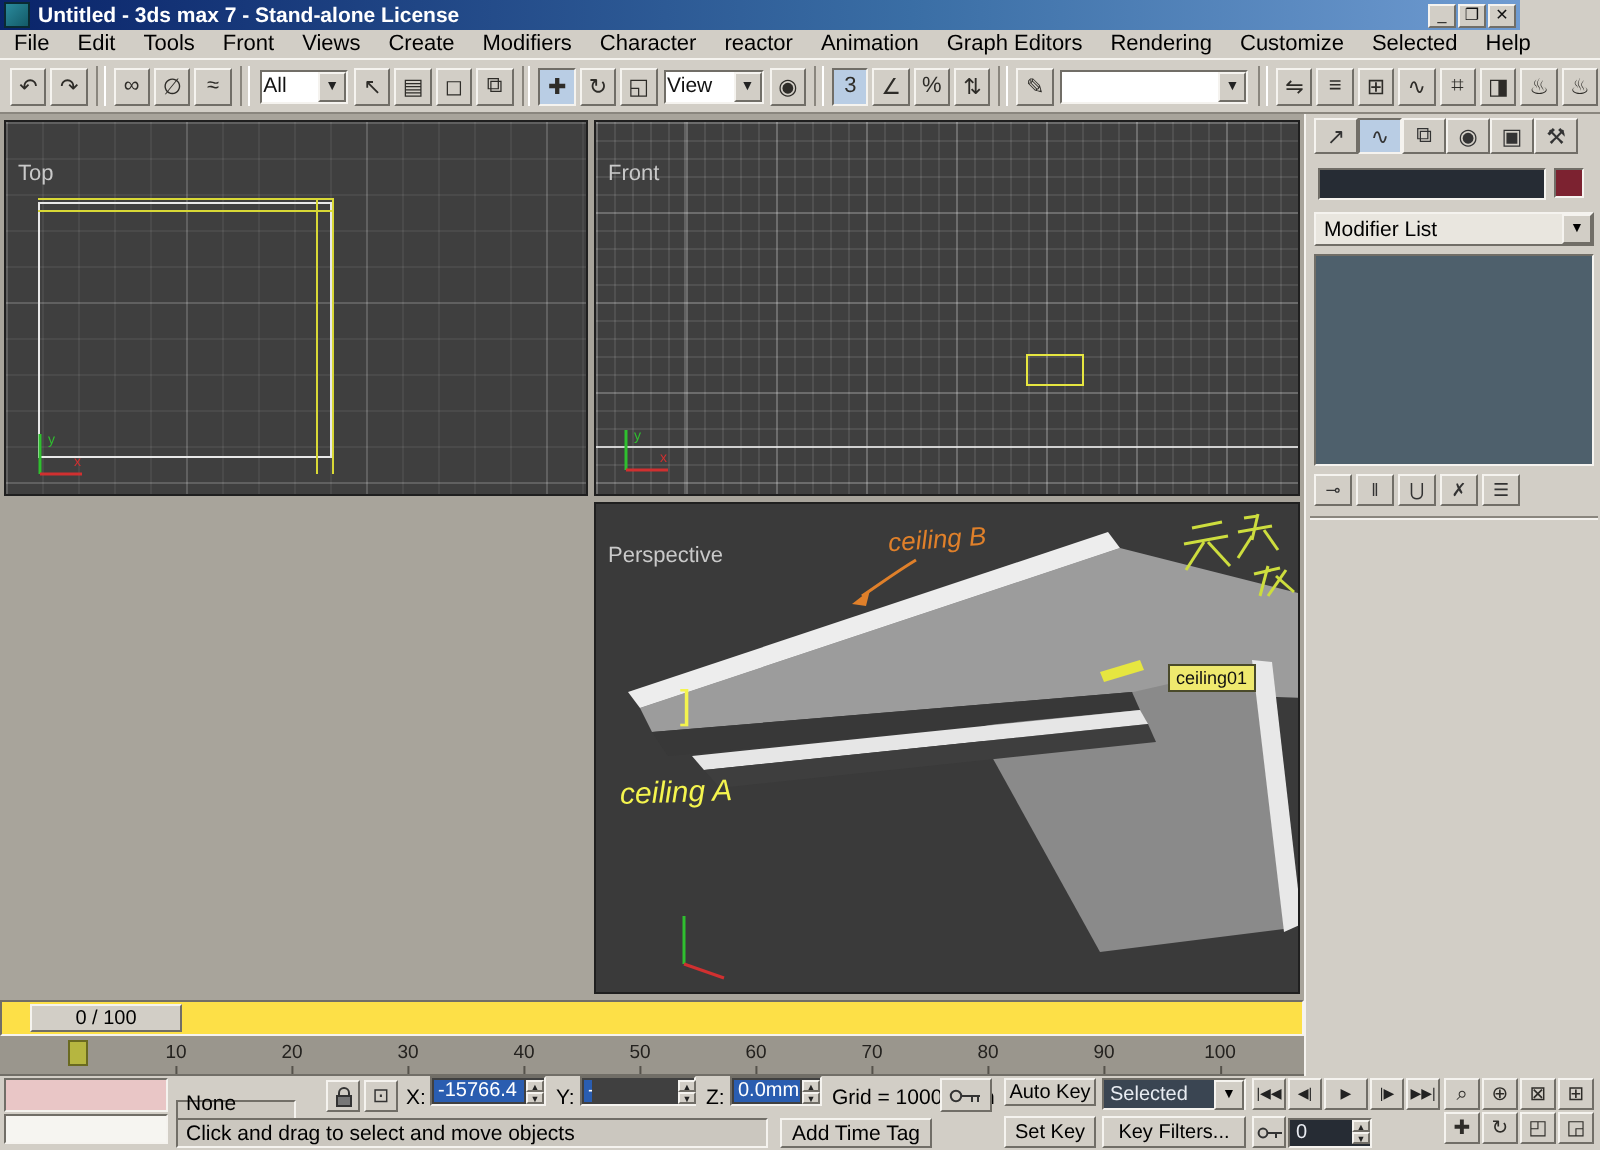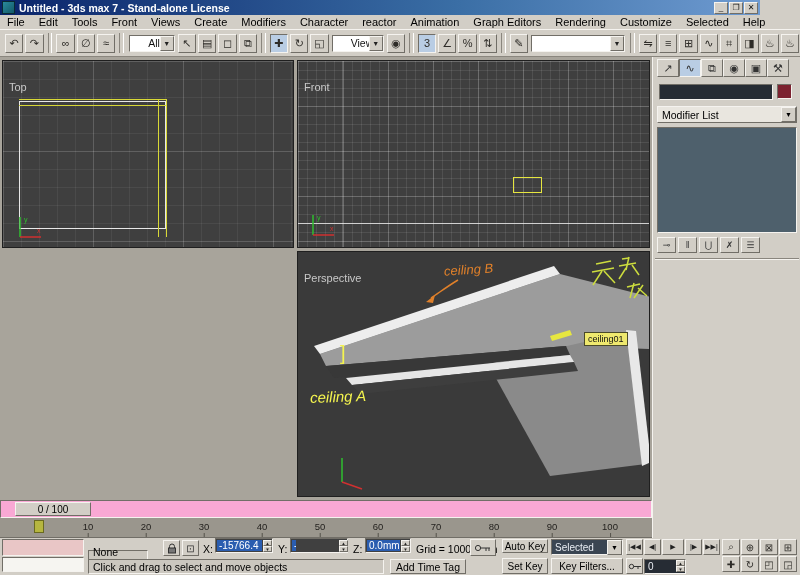--- a/index.html
+++ b/index.html
@@ -21,21 +21,21 @@
   .menubar{position:absolute;left:0;top:15px;width:800px;height:14px;display:flex;align-items:center;
            background:#d2cec6;border-bottom:1px solid #aaa69e;}
   .menu-item{padding:0 7px;font-size:11px;height:14px;line-height:14px;}
   
   .toolbar{position:absolute;left:0;top:29px;width:800px;height:28px;background:#d2cec6;
            border-top:1px solid #f5f3ef;border-bottom:1px solid #8a867e;display:flex;align-items:center;padding-left:4px;box-sizing:border-box;}
   .tb-btn{width:19px;height:19px;margin:0 1px;font-size:11px;color:#2e2c28;}
   .tb-sep{width:3px;height:20px;margin:0 3px;border-left:1px solid #8a867e;border-right:1px solid #fff;}
   .tb-dd{height:17px;margin:0 2px;background:#fff;border:1px solid;border-color:#716e67 #f5f3ef #f5f3ef #716e67;
          display:inline-flex;align-items:center;box-sizing:border-box;}
-  .tb-dd-text{flex:1;padding-left:18px;font-size:10.5px;color:#111;white-space:nowrap;overflow:hidden;}
+  .tb-dd-text{flex:1;padding-left:1px;font-size:10.5px;color:#111;white-space:nowrap;overflow:hidden;}
   .tb-dd-arrow{width:14px;height:15px;font-size:7px;color:#222;flex:0 0 14px;}
   
   .workspace{position:absolute;left:0;top:57px;width:652px;height:443px;background:#a8a49b;}
   .vp{position:absolute;background:#3f3f3f;border:1px solid #1f1f1f;overflow:hidden;box-sizing:border-box;}
   .vp-label{position:absolute;left:6px;top:20px;color:#c9c9c9;font-size:11px;z-index:5;}
   .grid-coarse{background-image:
       linear-gradient(to right, rgba(255,255,255,.12) 1px, transparent 1px),
       linear-gradient(to bottom, rgba(255,255,255,.12) 1px, transparent 1px),
       linear-gradient(to right, rgba(255,255,255,.06) 1px, transparent 1px),
       linear-gradient(to bottom, rgba(255,255,255,.06) 1px, transparent 1px);
@@ -67,21 +67,21 @@
   .mod-dd{position:absolute;left:4px;top:49px;width:140px;height:17px;background:#e9e6df;border:1px solid;
           border-color:#f5f3ef #716e67 #716e67 #f5f3ef;display:flex;align-items:center;box-sizing:border-box;}
   .mod-dd-text{flex:1;padding-left:4px;font-size:10.5px;}
   .mod-dd-arrow{width:15px;height:15px;font-size:7px;}
   .stack-box{position:absolute;left:4px;top:70px;width:140px;height:106px;background:#4e606c;
              border:1px solid;border-color:#716e67 #f5f3ef #f5f3ef #716e67;box-sizing:border-box;}
   .stack-toolbar{position:absolute;left:4px;top:180px;display:flex;gap:2px;}
   .sk-btn{width:19px;height:16px;font-size:9px;color:#333;}
   .cp-rule{position:absolute;left:2px;top:201px;width:144px;height:0;border-top:1px solid #8a867e;border-bottom:1px solid #f5f3ef;}
   
-  .timeslider{position:absolute;left:0;top:500px;width:652px;height:18px;background:#f9a8d4;
+  .timeslider{position:absolute;left:0;top:500px;width:652px;height:18px;background:#fde047;
               border:1px solid;border-color:#716e67 #f5f3ef #f5f3ef #716e67;box-sizing:border-box;}
   .ts-handle{position:absolute;left:14px;top:1px;width:76px;height:14px;background:#d2cec6;border:1px solid;
              border-color:#f5f3ef #716e67 #716e67 #f5f3ef;font-size:10px;display:flex;align-items:center;justify-content:center;box-sizing:border-box;}
   .ruler{position:absolute;left:0;top:518px;width:652px;height:20px;background:#9a968d;border-bottom:1px solid #716e67;box-sizing:border-box;padding-left:29px;}
   .tick{position:absolute;top:3px;transform:translateX(-50%);font-size:9.5px;color:#24221f;}
   .tick::after{content:'';position:absolute;left:50%;top:12px;width:1px;height:4px;background:#55524b;}
   .ruler-marker{position:absolute;left:34px;top:2px;width:10px;height:13px;background:#b6b640;border:1px solid #6a6a20;box-sizing:border-box;}
   
   .bottombar{position:absolute;left:0;top:538px;width:800px;height:37px;background:#d2cec6;}
   .mini-pink{position:absolute;left:2px;top:1px;width:82px;height:17px;background:#e9c6c6;

